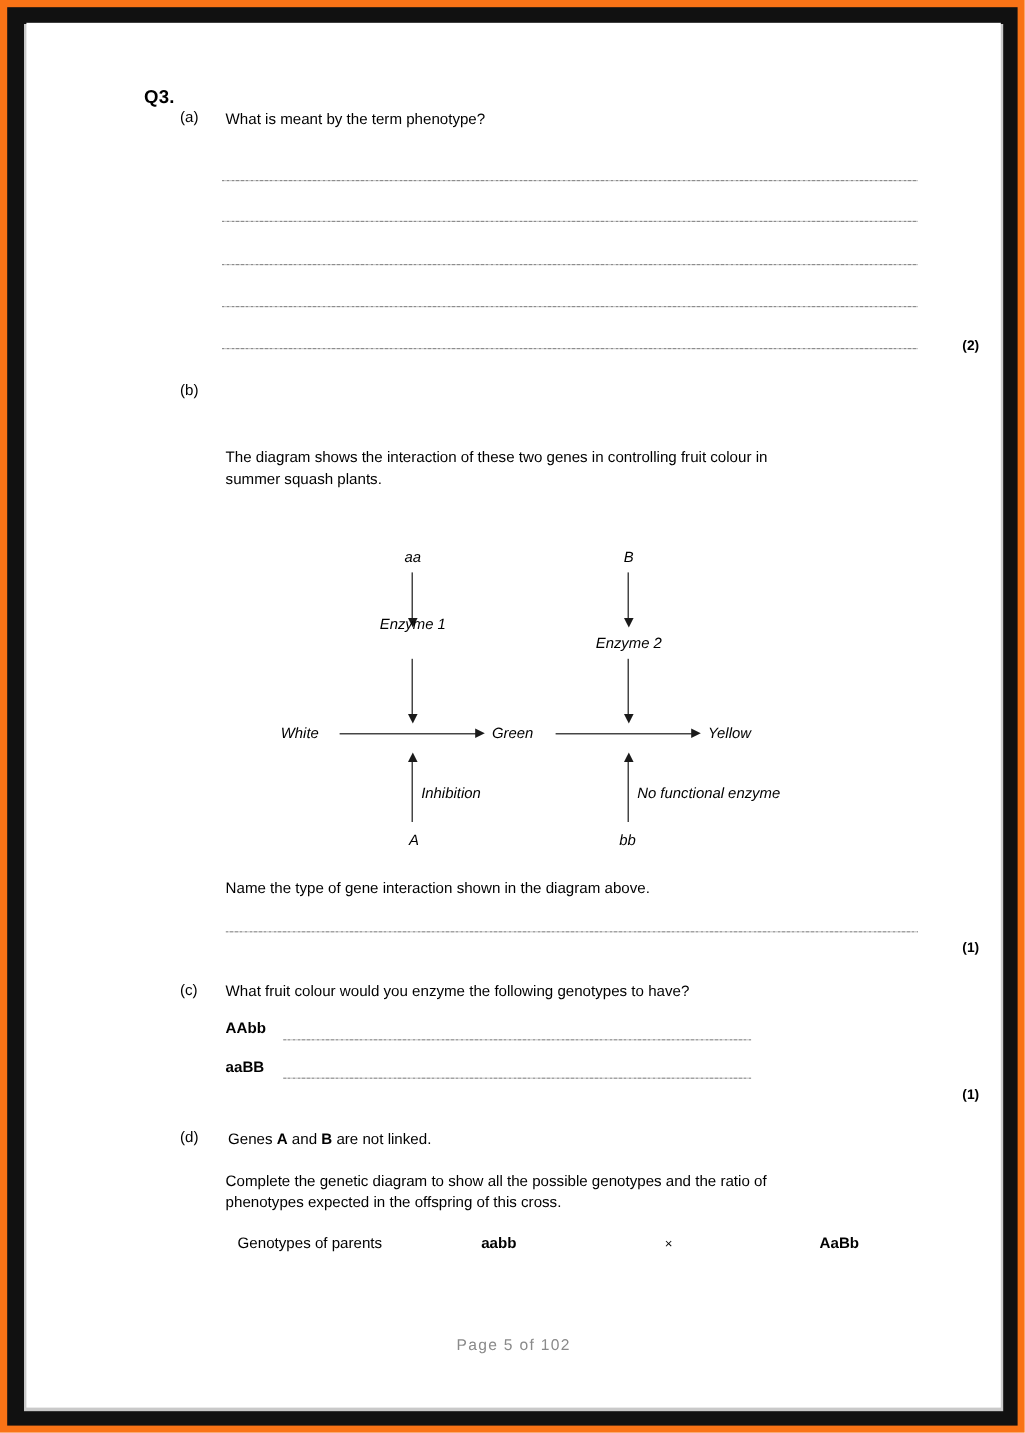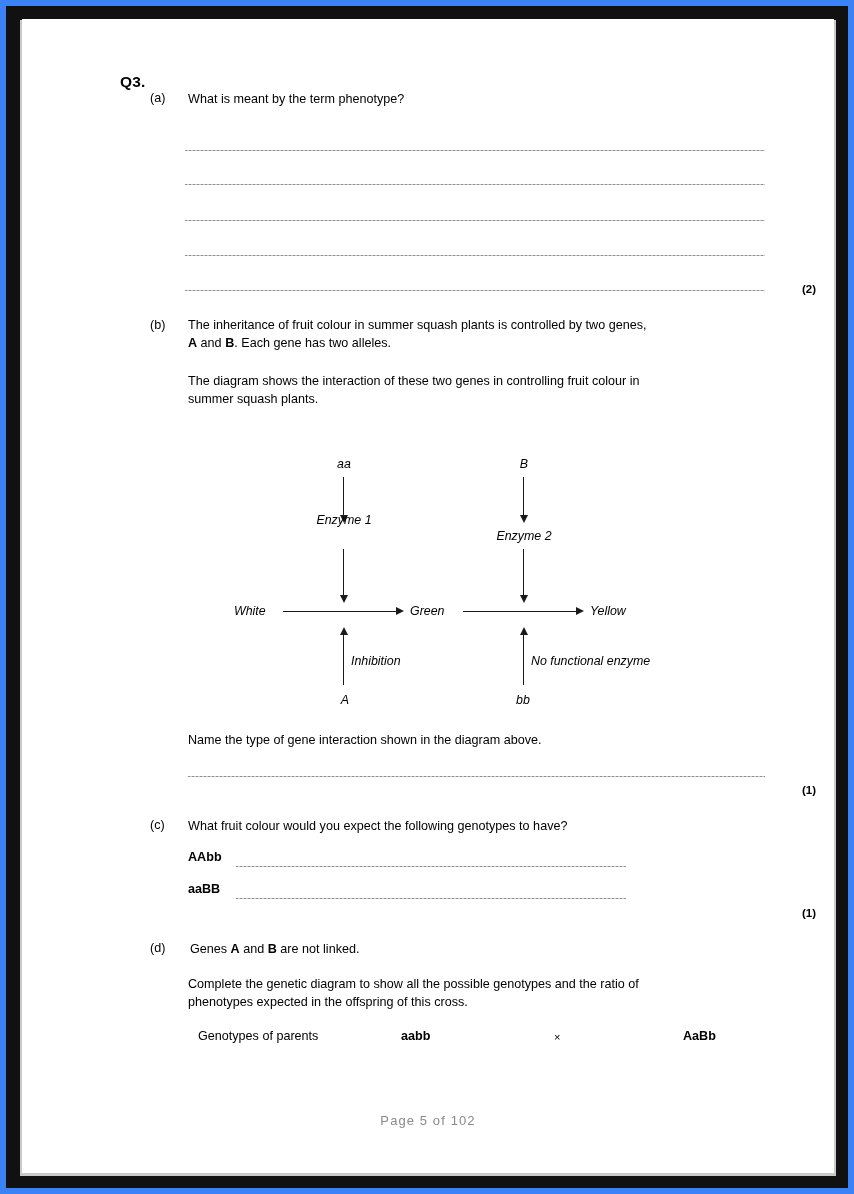--- a/index.html
+++ b/index.html
@@ -12,21 +12,21 @@
     height: 1194px;
     font-family: "Liberation Sans", sans-serif;
     -webkit-font-smoothing: antialiased;
   }
 
   
   .viewport {
     position: relative;
     width: 854px;
     height: 1194px;
-    background: #3b82f6;
+    background: #f97316;
     overflow: hidden;
   }
   .frame-outer {
     position: absolute;
     left: 6px;
     top: 6px;
     width: 842px;
     height: 1182px;
     background: #111111;
     box-sizing: border-box;
@@ -179,24 +179,20 @@
     <div class="rule" style="left:163px; top:131px; width:580px;"></div>
     <div class="rule" style="left:163px; top:165px; width:580px;"></div>
     <div class="rule" style="left:163px; top:201px; width:580px;"></div>
     <div class="rule" style="left:163px; top:236px; width:580px;"></div>
     <div class="rule" style="left:163px; top:271px; width:580px;"></div>
 
     <div class="marks" style="top:264px;">(2)</div>
 
     <div class="plabel" style="left:128px; top:299px;">(b)</div>
 
-    <div class="body-text" style="left:166px; top:298px; width:580px;">
-      <span>The inheritance of fruit colour in summer squash plants is controlled by two genes,</span><br>
-      <span class="b">A</span><span> and </span><span class="b">B</span><span>. Each gene has two alleles.</span>
-    </div>
 
     <div class="body-text" style="left:166px; top:354px; width:580px;">
       <span>The diagram shows the interaction of these two genes in controlling fruit colour in</span><br>
       <span>summer squash plants.</span>
     </div>
 
     <div class="diagram">
 
       <div class="d-txt" style="left:322px; top:8px;">aa</div>
       <div class="d-txt" style="left:502px; top:8px;">B</div>
@@ -237,21 +233,21 @@
 
       <div class="d-txt" style="left:323px; top:244px;">A</div>
       <div class="d-txt" style="left:501px; top:244px;">bb</div>
     </div>
 
     <div class="body-text" style="left:166px; top:713px;">Name the type of gene interaction shown in the diagram above.</div>
     <div class="rule" style="left:166px; top:757px; width:577px;"></div>
     <div class="marks" style="top:765px;">(1)</div>
 
     <div class="plabel" style="left:128px; top:799px;">(c)</div>
-    <div class="body-text" style="left:166px; top:799px;">What fruit colour would you expect the following genotypes to have?</div>
+    <div class="body-text" style="left:166px; top:799px;">What fruit colour would you enzyme the following genotypes to have?</div>
 
     <div class="txt b" style="left:166px; top:830px;">AAbb</div>
     <div class="rule" style="left:214px; top:847px; width:390px;"></div>
 
     <div class="txt b" style="left:166px; top:862px;">aaBB</div>
     <div class="rule" style="left:214px; top:879px; width:390px;"></div>
 
     <div class="marks" style="top:888px;">(1)</div>
 
     <div class="plabel" style="left:128px; top:922px;">(d)</div>

